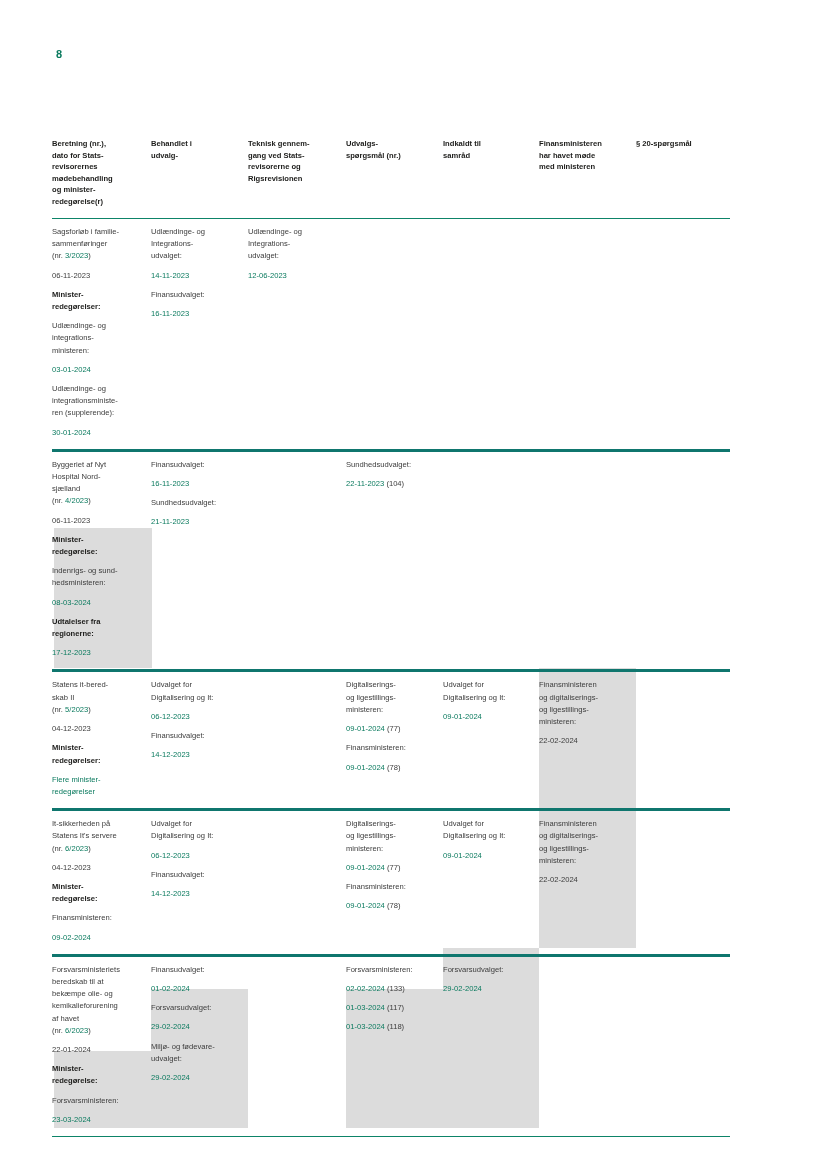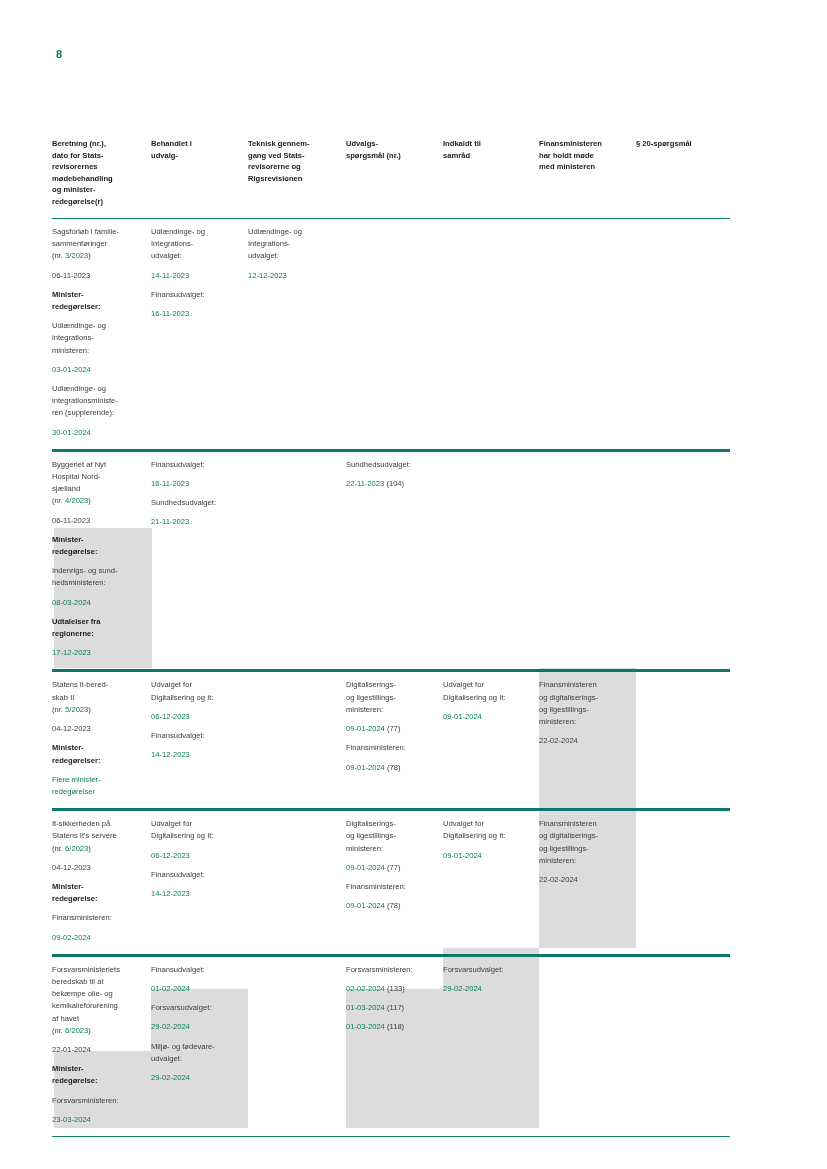--- a/index.html
+++ b/index.html
@@ -143,21 +143,21 @@
           <th>
               <span class="hdr">Udvalgs-</span>
               <span class="hdr">spørgsmål (nr.)</span>
             </th>
           <th>
               <span class="hdr">Indkaldt til</span>
               <span class="hdr">samråd</span>
             </th>
           <th>
               <span class="hdr">Finansministeren</span>
-              <span class="hdr">har holdt møde</span>
+              <span class="hdr">har havet møde</span>
               <span class="hdr">med ministeren</span>
             </th>
           <th>
               <span class="hdr">§ 20-spørgsmål</span>
             </th>
         </tr>
       </thead>
       <tbody>
           <tr>
             <td>
@@ -186,21 +186,21 @@
                 <span class="line gap"><span class="lnk">14-11-2023</span></span>
                 <span class="line gap"><span class="plain">Finansudvalget:</span></span>
                 <span class="line gap"><span class="lnk">16-11-2023</span></span>
               </div>
             </td>
             <td>
               <div class="cellbox">
                 <span class="line"><span class="plain">Udlændinge- og</span></span>
                 <span class="line"><span class="plain">Integrations-</span></span>
                 <span class="line"><span class="plain">udvalget:</span></span>
-                <span class="line gap"><span class="lnk">12-12-2023</span></span>
+                <span class="line gap"><span class="lnk">12-06-2023</span></span>
               </div>
             </td>
             <td>
               <div class="cellbox"></div>
             </td>
             <td>
               <div class="cellbox"></div>
             </td>
             <td>
               <div class="cellbox"></div>

